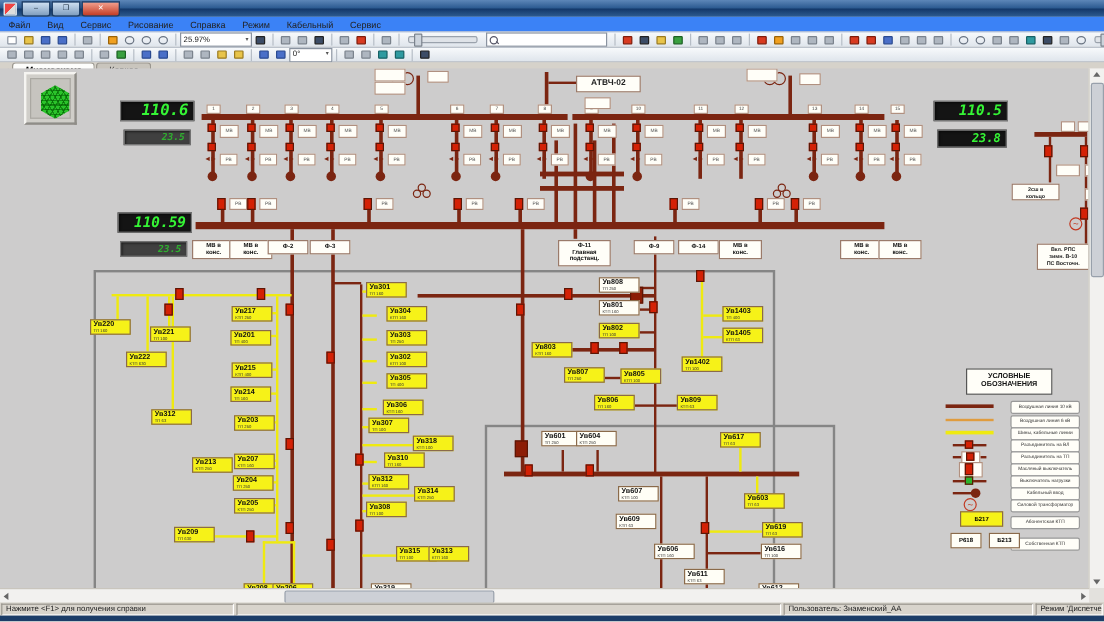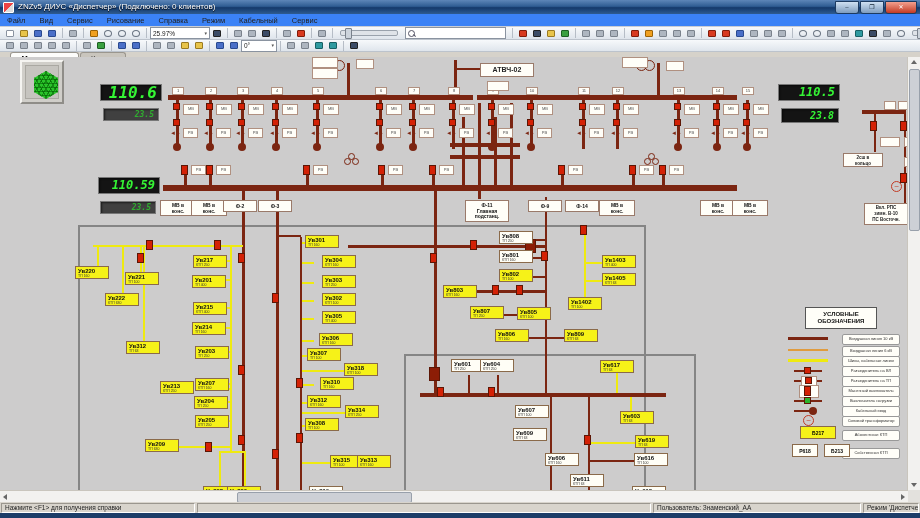--- a/index.html
+++ b/index.html
@@ -105,21 +105,20 @@
   .scell{border:1px solid;border-color:#9a968e #fff #fff #9a968e;margin:1px 1px 0 1px;line-height:8px;padding:0 3px;
     white-space:nowrap;overflow:hidden;box-sizing:border-box}
   .bottomframe{position:absolute;left:0;top:513px;width:920px;height:5px;background:#1c3d68}
 </style>
 </head>
 <body>
 
 <div class="win">
   <div class="titlebar">
     <div class="appicon"></div>
-    <div class="title-text">ZNZv5 ДИУС «Диспетчер» (Подключено: 0 клиентов)</div>
     <div class="winbtns">
       <div class="wbtn">–</div>
       <div class="wbtn">❐</div>
       <div class="wbtn close">✕</div>
     </div>
   </div>
 
   <div class="menubar" id="menubar">
       <div class="menuitem">Файл</div>
       <div class="menuitem">Вид</div>
@@ -770,21 +769,21 @@
         <div class="l1">Ув616</div>
         <div class="l2">ТП 100</div>
       </div>
       <div class="node w" style="left: 570px; top: 417px;">
         <div class="l1">Ув611</div>
         <div class="l2">КТП 63</div>
       </div>
       <div class="node w" style="left: 632px; top: 429px;">
         <div class="l1">Ув612</div>
       </div>
-      <div class="lcd dark" style="left: 100px; top: 27px; width: 62px; height: 17px; font-size: 16px; line-height: 15px;">110.6</div>
+      <div class="lcd dark" style="left: 100px; top: 27px; width: 62px; height: 17px; font-size: 13px; line-height: 15px;">110.6</div>
       <div class="lcd light" style="left: 103px; top: 51px; width: 56px; height: 13px; font-size: 8px; line-height: 11px;">23.5</div>
       <div class="lcd dark" style="left: 98px; top: 120px; width: 62px; height: 17px; font-size: 12px; line-height: 15px;">110.59</div>
       <div class="lcd light" style="left: 100px; top: 144px; width: 56px; height: 13px; font-size: 8px; line-height: 11px;">23.5</div>
       <div class="lcd dark" style="left: 778px; top: 27px; width: 62px; height: 17px; font-size: 12px; line-height: 15px;">110.5</div>
       <div class="lcd dark" style="left: 781px; top: 51px; width: 58px; height: 15px; font-size: 10px; line-height: 13px;">23.8</div>
       <div class="lg-title" style="left: 805px; top: 250px; width: 72px; height: 22px;">УСЛОВНЫЕ ОБОЗНАЧЕНИЯ</div>
       <div class="lg-lab" style="left: 842px; top: 277px; width: 56px; height: 9px;">Воздушная линия 10 кВ</div>
       <div class="ln m" style="left: 788px; top: 280px; width: 40px; height: 3px;"></div>
       <div class="lg-lab" style="left: 842px; top: 289px; width: 56px; height: 9px;">Воздушная линия 6 кВ</div>
       <div class="ln o" style="left: 788px; top: 292px; width: 40px; height: 2px;"></div>

